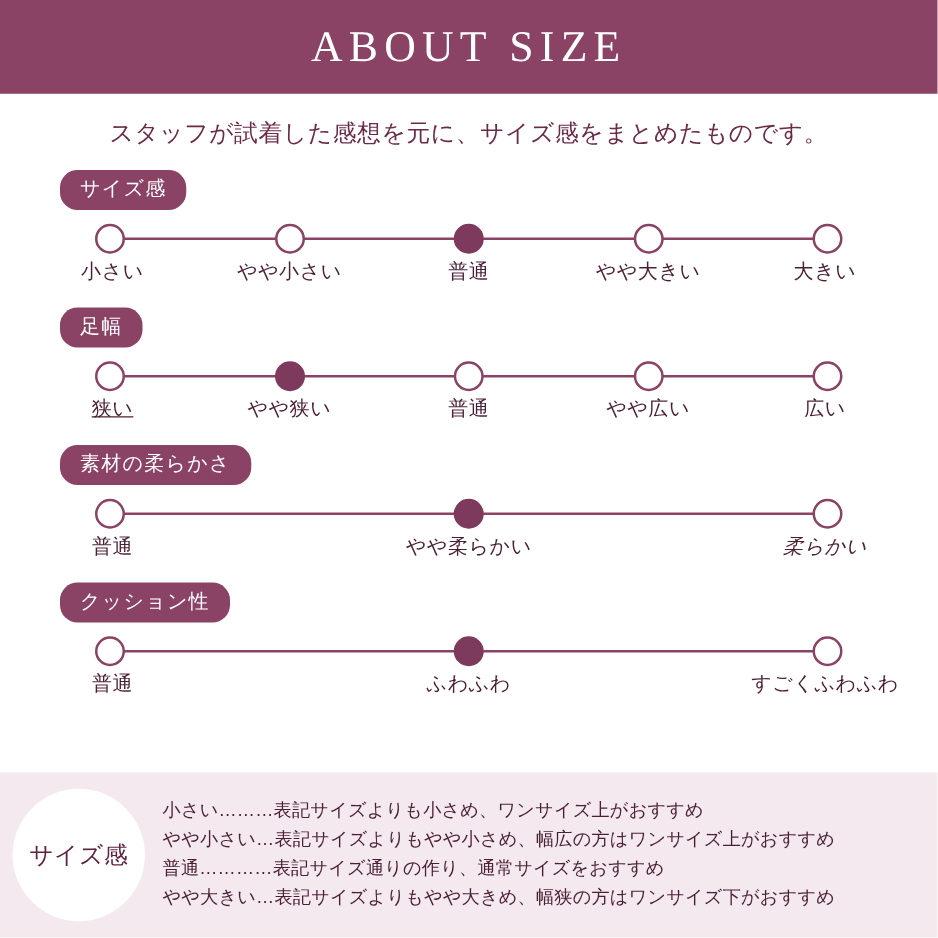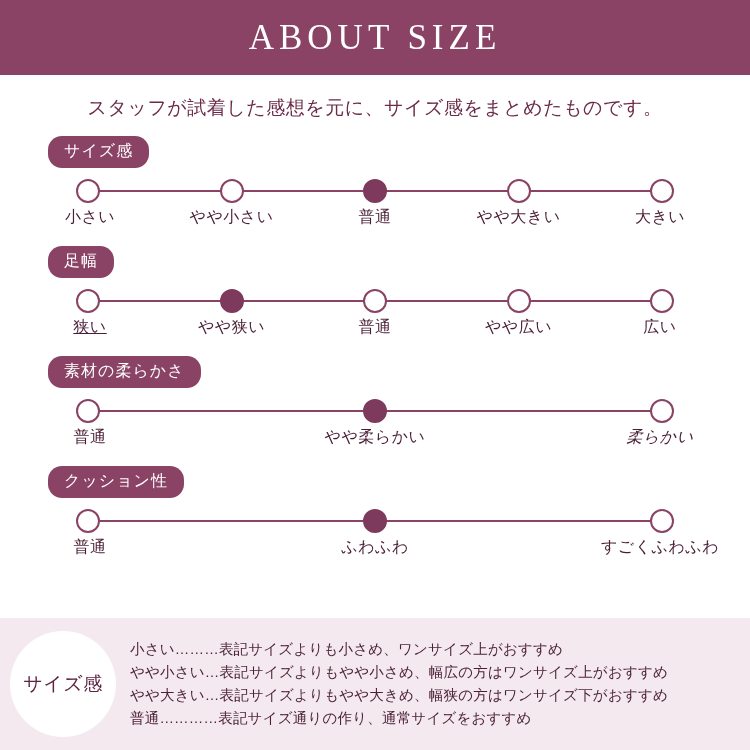--- a/index.html
+++ b/index.html
@@ -201,18 +201,18 @@
           <div class="node" style="left: 662px;"></div>
           <div class="node-label" style="left: 660px;">すごくふわふわ</div>
         </div></div>
     </div>
 
   <div class="footer">
     <div class="footer-badge">サイズ感</div>
     <div class="footer-lines" id="footer-lines">
         <div>小さい………表記サイズよりも小さめ、ワンサイズ上がおすすめ</div>
         <div>やや小さい…表記サイズよりもやや小さめ、幅広の方はワンサイズ上がおすすめ</div>
+        <div>普通…………表記サイズ通りの作り、通常サイズをおすすめ</div>
         <div>やや大きい…表記サイズよりもやや大きめ、幅狭の方はワンサイズ下がおすすめ</div>
-        <div>普通…………表記サイズ通りの作り、通常サイズをおすすめ</div>
       </div>
   </div>
 
 </div>
 
 </body></html>

